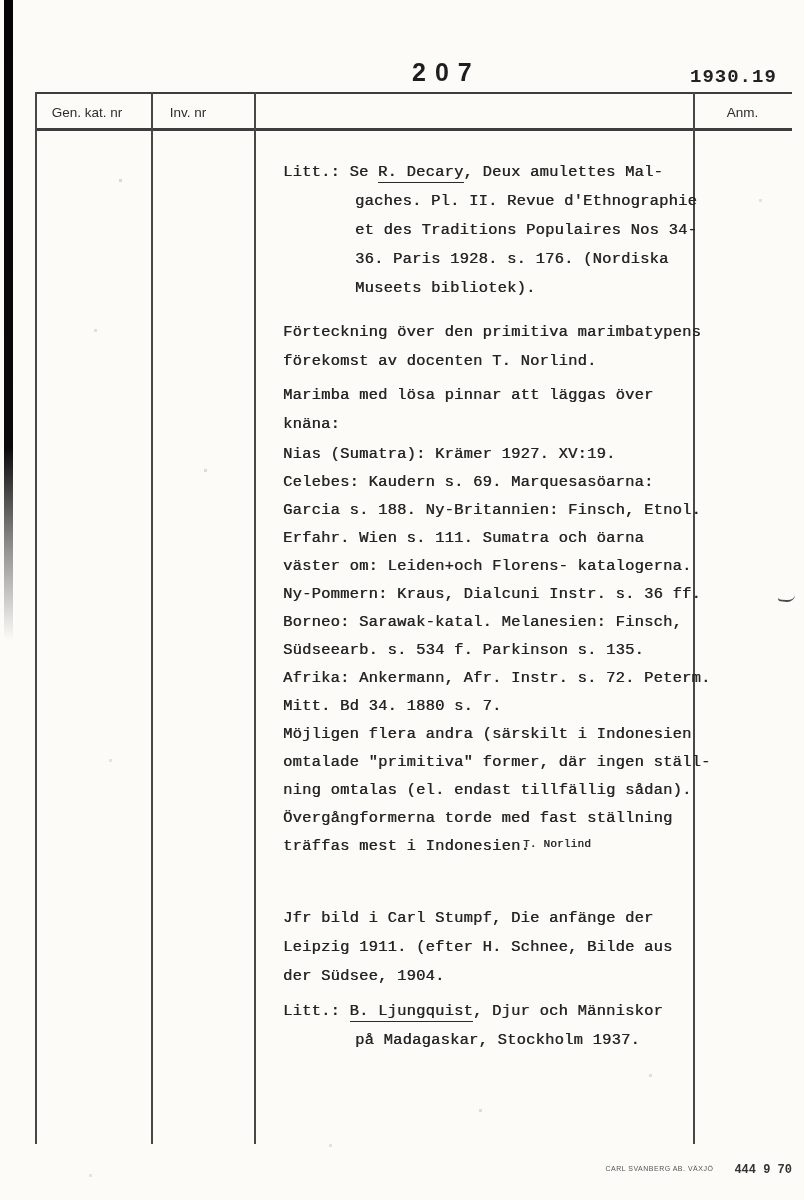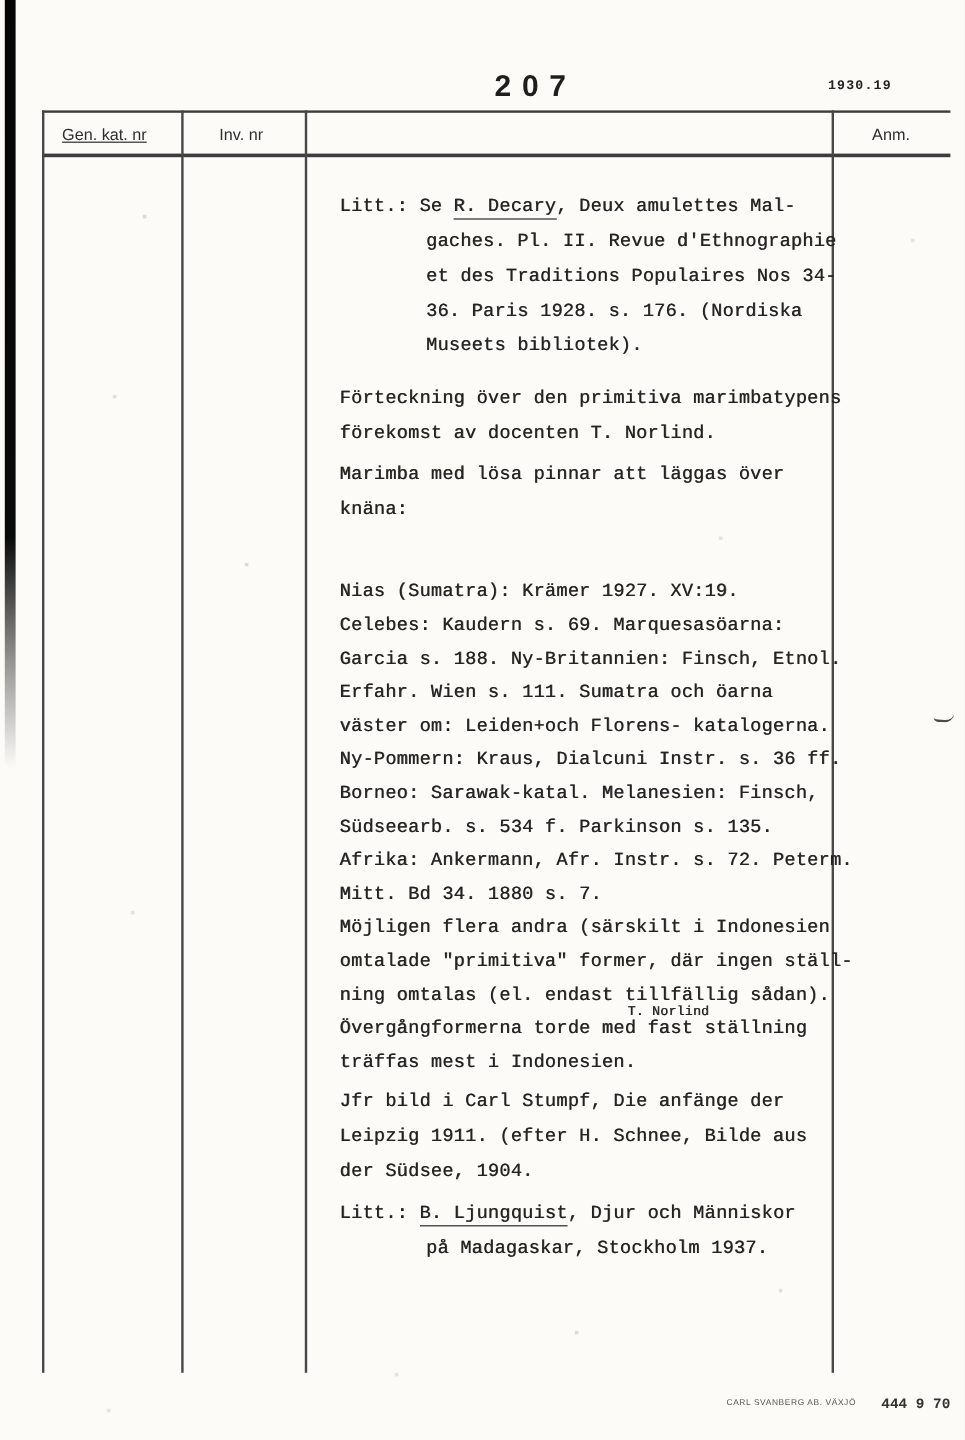--- a/index.html
+++ b/index.html
@@ -26,47 +26,47 @@
     border-bottom:2px solid #4a4a4a; border-radius:0 0 8px 4px; transform:rotate(4deg);
   }
   
   .page-number {
     position:absolute; left:412px; top:58px;
     font-family:"Liberation Sans", sans-serif; font-size:25px; font-weight:bold;
     letter-spacing:9px; color:#1e1e1e;
   }
   .year-mark {
     position:absolute; left:690px; top:66px;
-    font-size:11px; font-weight:bold; letter-spacing:1px; color:#222;
+    font-size:19px; font-weight:bold; letter-spacing:1px; color:#222;
   }
   
   .hline { position:absolute; background:#3d3d3d; }
   .hl-top { left:35px; top:92px; width:757px; height:2px; }
   .hl-headerbottom { left:35px; top:128px; width:757px; height:3px; }
   .vline { position:absolute; background:#474747; width:2px; top:92px; height:1052px; }
   .vl-left { left:35px; }
   .vl-1 { left:151px; }
   .vl-2 { left:254px; }
   .vl-3 { left:693px; }
   
   .th {
     position:absolute; top:102px; height:22px; line-height:22px; text-align:center;
     font-family:"Liberation Sans", sans-serif; font-size:13.5px; color:#2d2d2d;
   }
-  .th-genkat { left:35px; width:104px;text-decoration:underline; }
-  .th-inv { left:161px; width:80px; }
+  .th-genkat { left:35px; width:104px; }
+  .th-inv { left:148px; width:80px; }
   .th-anm { left:693px; width:99px; }
   
   .typed {
     position:absolute; left:283px; width:430px;
     font-size:15.5px; line-height:29px; letter-spacing:0.2px;
     color:#232323; text-shadow:0.45px 0 0 rgba(35,35,35,.75);
     white-space:nowrap;
   }
-  .p4 { line-height:28px;margin-top:39px; }
+  .p4 { line-height:28px; }
   .cont { padding-left:72px; }
   .ul { border-bottom:1.6px solid #2a2a2a; padding-bottom:1px; }
   .signature { position:absolute; left:523px; top:838px; font-size:11px;
     letter-spacing:0.2px; color:#232323; text-shadow:0.45px 0 0 rgba(35,35,35,.75); }
   
   .printer {
     position:absolute; right:12px; top:1160px; text-align:right; white-space:nowrap;
     color:#3a3a3a;
   }
   .printer .name {

